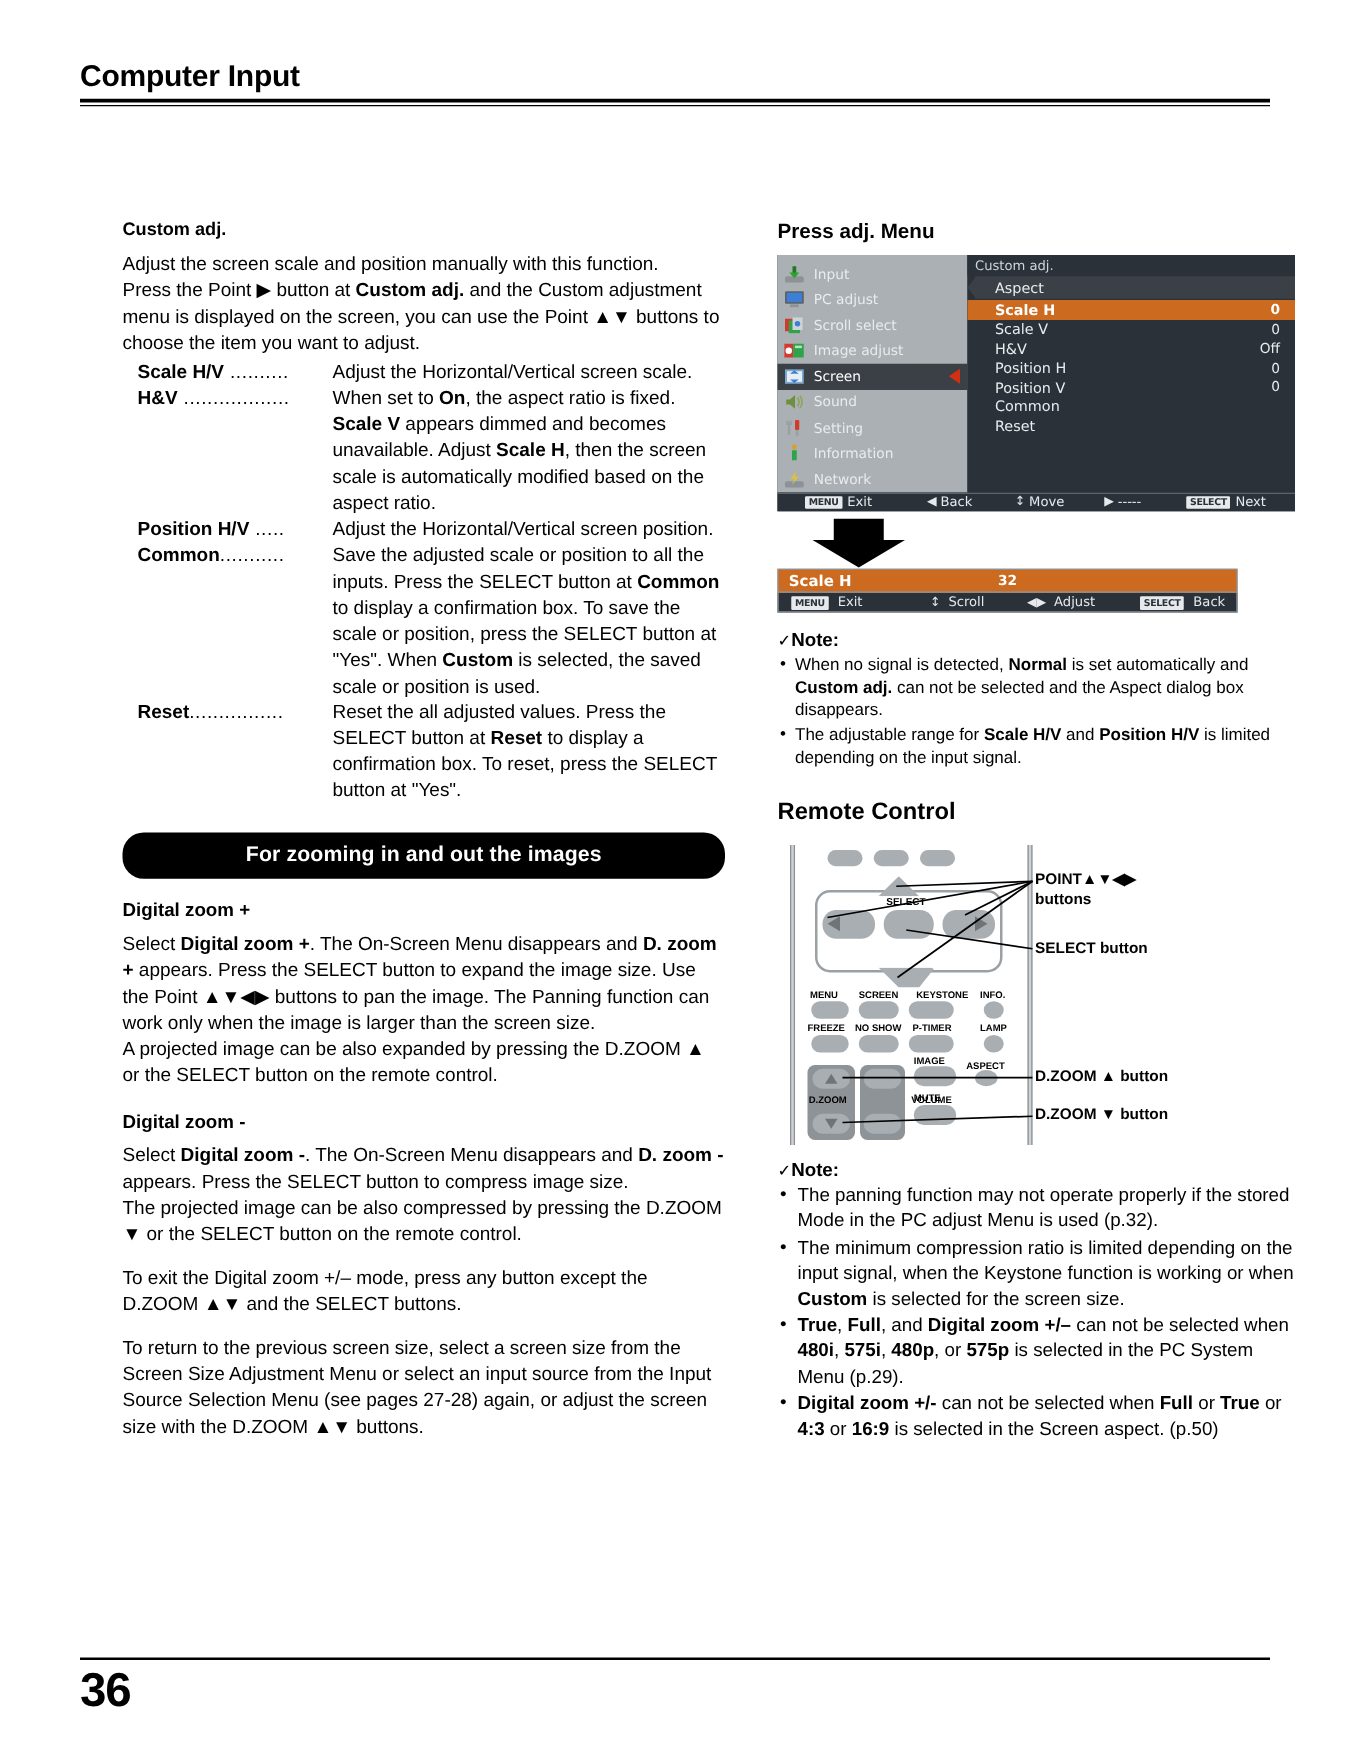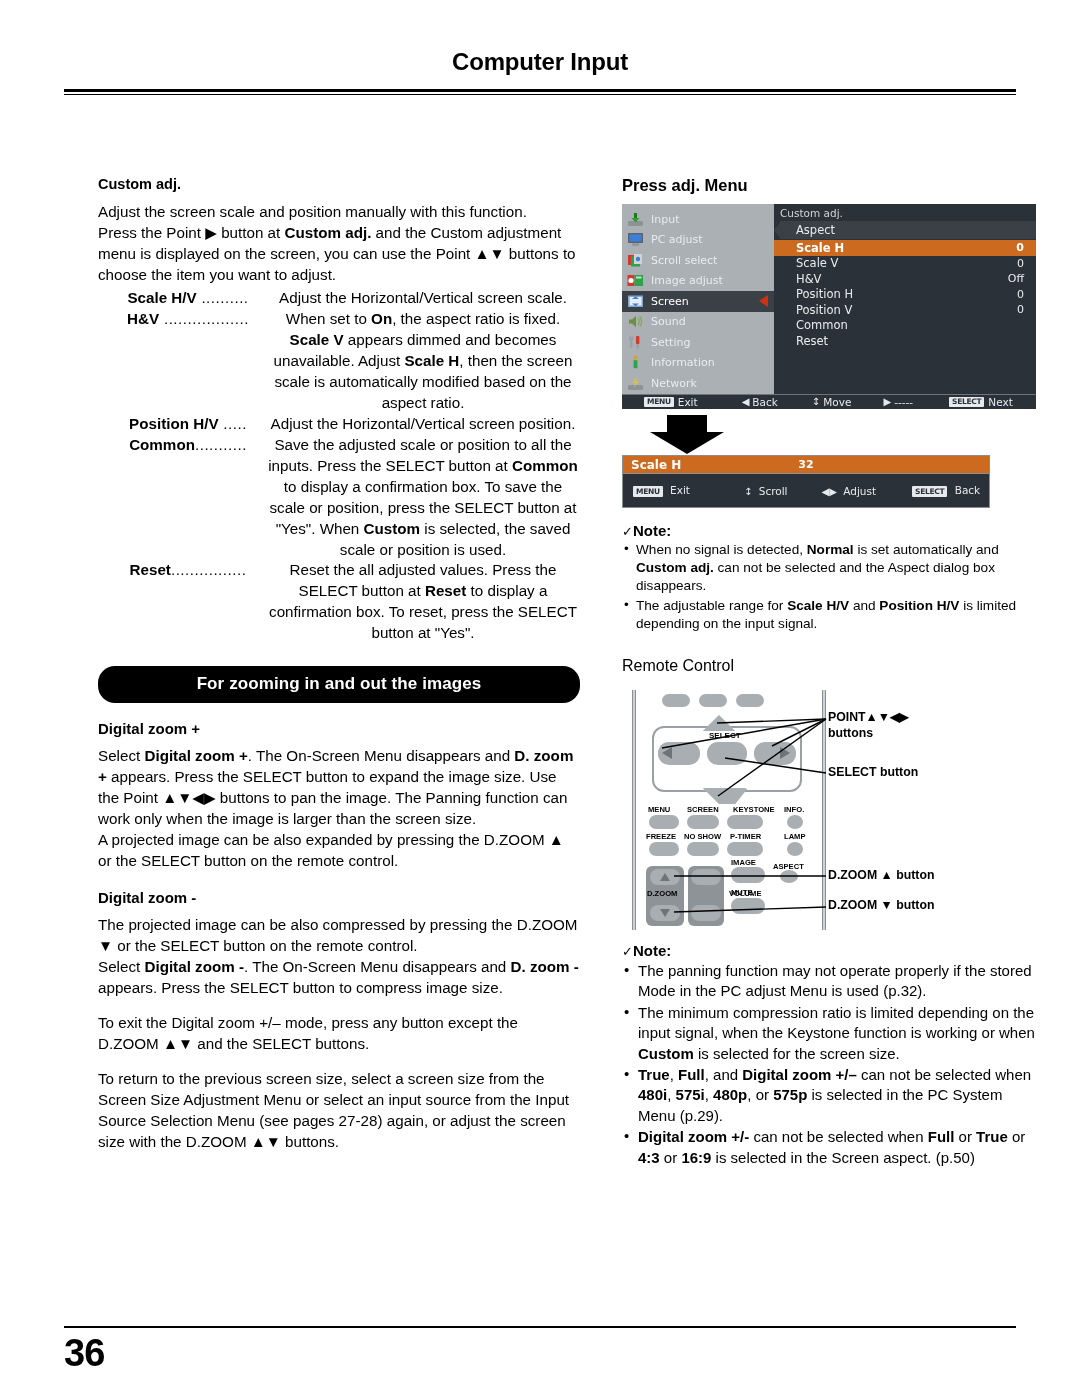--- a/index.html
+++ b/index.html
@@ -10,37 +10,36 @@
     font-family:"Liberation Sans", sans-serif;
     color:#000;
     position:relative;
     overflow:hidden;
   }
 
   
   #header { position:absolute; left:64px; top:48px; width:952px; }
   #header .title {
     font-size:24px; font-weight:bold; letter-spacing:-0.2px;
-    padding-bottom:13px;
-    text-align:center;
+    padding-bottom:3px;
   }
   #header .rule-thick { height:3px; background:#000; }
   #header .rule-thin  { height:1px; background:#000; margin-top:2px; }
 
   
   #col-left  { position:absolute; left:98px; top:176px; width:482px; }
   #col-right { position:absolute; left:622px; top:176px; width:418px; }
 
   .h-bold { font-weight:bold; font-size:14.5px; margin-bottom:10px; }
   .para { font-size:15.2px; line-height:1.38; margin-bottom:0; }
   .para b { font-weight:bold; }
 
   
   .deflist { margin-top:2px; }
-  .defrow { display:flex; font-size:15.2px; line-height:1.38;text-align:center; }
+  .defrow { display:flex; font-size:15.2px; line-height:1.38; }
   .defterm {
     width:168px; flex:0 0 168px; font-weight:bold; white-space:nowrap;
     overflow:hidden; padding-left:12px;
   }
   .defterm .dots { font-weight:normal; letter-spacing:0.5px; }
   .defdesc { flex:1 1 auto; }
   .defdesc b { font-weight:bold; }
 
   
   .banner {
@@ -51,21 +50,21 @@
     font-weight:bold; font-size:17px;
     padding:8px 0 9px 0;
     letter-spacing:0.1px;
   }
 
   .sub-h { font-weight:bold; font-size:15px; margin-top:17px; margin-bottom:9px; }
   .gap { height:14px; }
 
   
   .rh { font-weight:bold; font-size:16.5px; margin-bottom:9px; }
-  .rh-big { font-weight:normal; font-size:16px; margin-bottom:11px; }
+  .rh-big { font-weight:bold; font-size:19px; margin-bottom:11px; }
 
   
   .osd {
     width:414px; height:205px;
     background:#1d2229;
     display:flex; flex-direction:column;
     font-family:"DejaVu Sans", sans-serif;
     position:relative;
   }
   .osd-body { flex:1 1 auto; display:flex; }
@@ -133,21 +132,21 @@
   
   .sbar { width:368px; font-family:"DejaVu Sans", sans-serif; }
   .sbar-row {
     background:#cc6a1f; color:#ffffff; font-weight:bold; font-size:12px;
     height:19px; display:flex; align-items:center; position:relative;
     border:1px solid #8a8f94;
   }
   .sbar-row .lbl { padding-left:8px; }
   .sbar-row .num { position:absolute; left:50%; transform:translateX(-50%); font-size:11px;}
   .sbar-foot {
-    height:34px; background:#2b3138; display:flex; align-items:center;
+    height:16px; background:#2b3138; display:flex; align-items:center;
     font-size:10.5px; color:#e6eaed; border:1px solid #8a8f94; border-top:none;
   }
 
   
   .note { margin-top:14px; }
   .note-h { font-weight:bold; font-size:15px; }
   .note-h .chk { font-weight:normal; font-size:13px; }
   .note ul { list-style:none; margin:2px 0 0 0; padding:0; }
   .note li {
     font-size:13.6px; line-height:1.34; padding-left:14px; position:relative;
@@ -224,22 +223,22 @@
 
   </div>
 
   <div class="banner">For zooming in and out the images</div>
 
   <div class="sub-h">Digital zoom +</div>
   <div class="para">Select <b>Digital zoom +</b>. The On-Screen Menu disappears and <b>D. zoom +</b> appears. Press the SELECT button to expand the image size. Use the Point <span>▲▼◀▶</span> buttons to pan the image. The Panning function can work only when the image is larger than the screen size.</div>
   <div class="para">A projected image can be also expanded by pressing the D.ZOOM ▲ or the SELECT button on the remote control.</div>
 
   <div class="sub-h">Digital zoom -</div>
+  <div class="para">Select <b>Digital zoom -</b>. The On-Screen Menu disappears and <b>D. zoom -</b> appears. Press the SELECT button to compress image size.</div>
   <div class="para">The projected image can be also compressed by pressing the D.ZOOM ▼ or the SELECT button on the remote control.</div>
-  <div class="para">Select <b>Digital zoom -</b>. The On-Screen Menu disappears and <b>D. zoom -</b> appears. Press the SELECT button to compress image size.</div>
 
   <div class="gap"></div>
   <div class="para">To exit the Digital zoom +/– mode, press any button except the D.ZOOM ▲▼ and the SELECT buttons.</div>
 
   <div class="gap"></div>
   <div class="para">To return to the previous screen size, select a screen size from the Screen Size Adjustment Menu or select an input source from the Input Source Selection Menu (see pages 27-28) again, or adjust the screen size with the D.ZOOM ▲▼ buttons.</div>
 
 </div>
 
 <div id="col-right">

